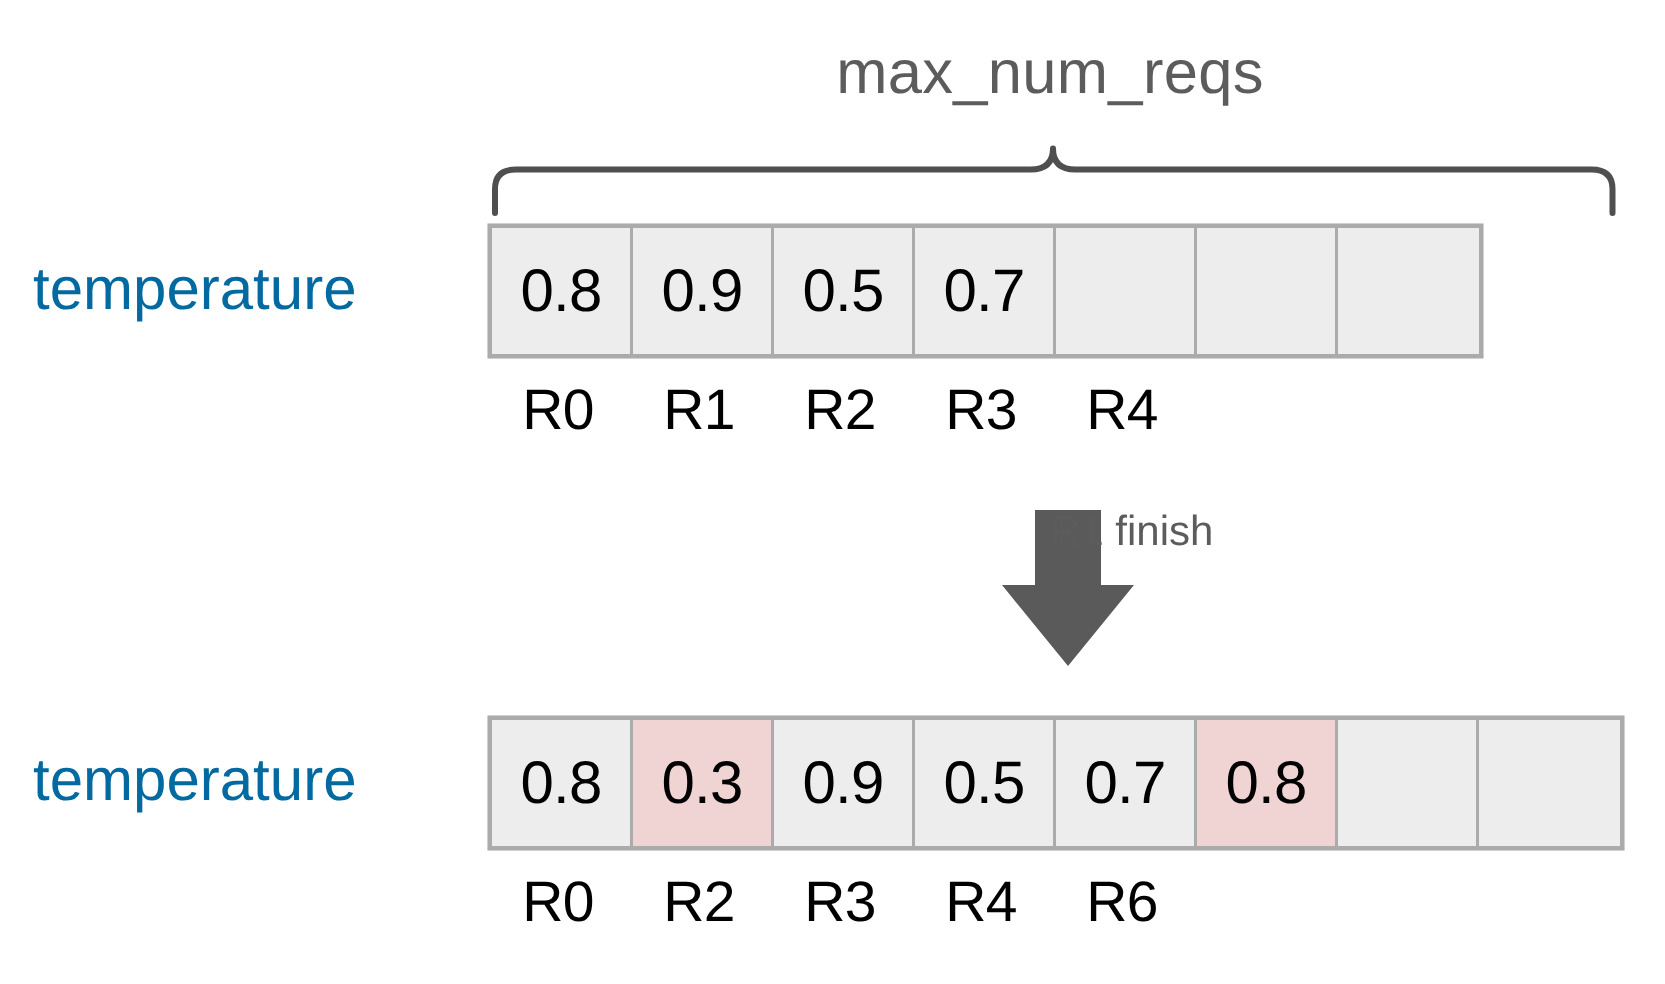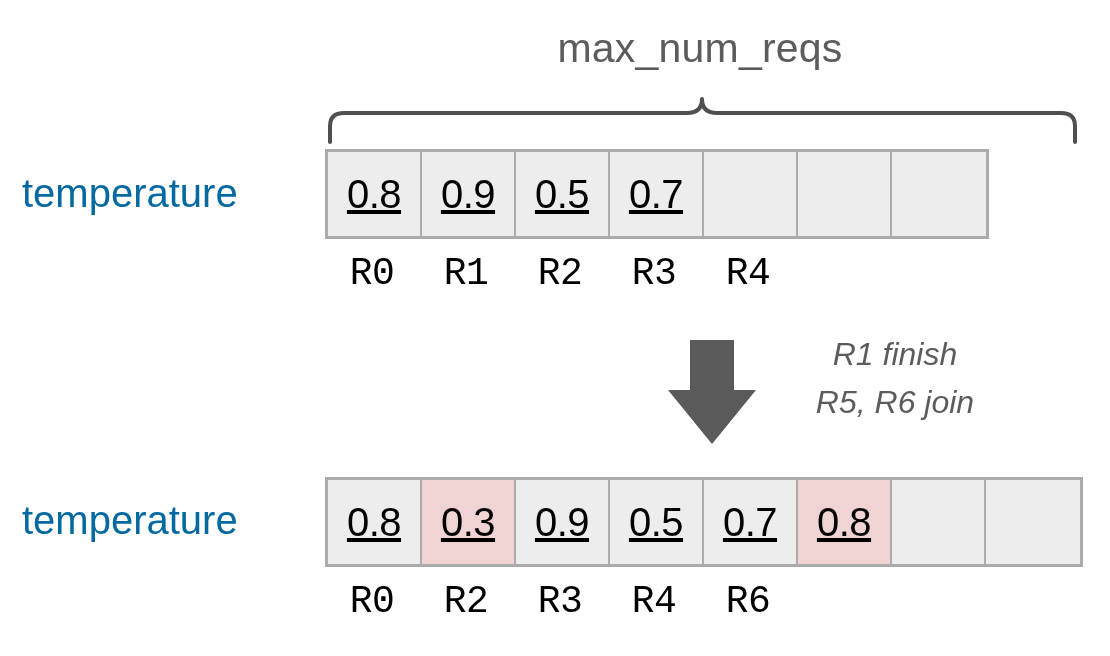--- a/index.html
+++ b/index.html
@@ -57,21 +57,20 @@
   .side-label.row1 { left: 22px; top: 170px; }
   .side-label.row2 { left: 22px; top: 497px; }
 
   
   .strip {
     position: absolute;
     display: flex;
     border: 3px solid #ababab;
     box-sizing: content-box;
     background: #ededed;
-    text-decoration: underline;
   }
   .strip.row1 { left: 325px; top: 149px; height: 84px; }
   .strip.row2 { left: 325px; top: 477px; height: 84px; }
 
   .cell {
     width: 94px;
     height: 84px;
     box-sizing: border-box;
     border-right: 2px solid #ababab;
     background: #ededed;
@@ -85,21 +84,20 @@
   }
   .cell:last-child { border-right: none; }
   .cell.highlight { background: #f0d3d3; }
   .cell.empty { color: transparent; }
 
   
   .ticks {
     position: absolute;
     display: flex;
     left: 325px;
-    font-family: Liberation Mono, monospace;
   }
   .ticks.row1 { top: 252px; }
   .ticks.row2 { top: 580px; }
   .tick {
     width: 94px;
     text-align: center;
     font-size: 38px;
     line-height: 44px;
     color: #000000;
     letter-spacing: -0.5px;
@@ -114,26 +112,25 @@
     width: 92px;
     height: 108px;
   }
 
   
   .note {
     position: absolute;
     left: 700px;
     top: 330px;
     width: 390px;
-    text-align: center;
-    font-size: 32px;
+    text-align: left;
+    font-size: 28px;
     line-height: 48px;
     color: #5c5c5c;
     white-space: nowrap;
-    font-style: italic;
   }
   .note-line { display: block; }
 </style>
 </head>
 <body>
 
 <div class="stage">
 
   <div class="brace-title">max_num_reqs</div>
 
@@ -171,21 +168,20 @@
     <div class="tick blank"></div>
     <div class="tick blank"></div>
   </div>
 
   <svg class="arrow-svg" viewBox="0 0 92 108">
     <path d="M 24 2 L 68 2 L 68 52 L 90 52 L 46 106 L 2 52 L 24 52 Z" fill="#5a5a5a"></path>
   </svg>
 
   <div class="note">
     <span class="note-line">R1 finish</span>
-    <span class="note-line">R5, R6 join</span>
   </div>
 
   <div class="side-label row2">temperature</div>
 
   <div class="strip row2">
     <div class="cell">0.8</div>
     <div class="cell highlight">0.3</div>
     <div class="cell">0.9</div>
     <div class="cell">0.5</div>
     <div class="cell">0.7</div>

